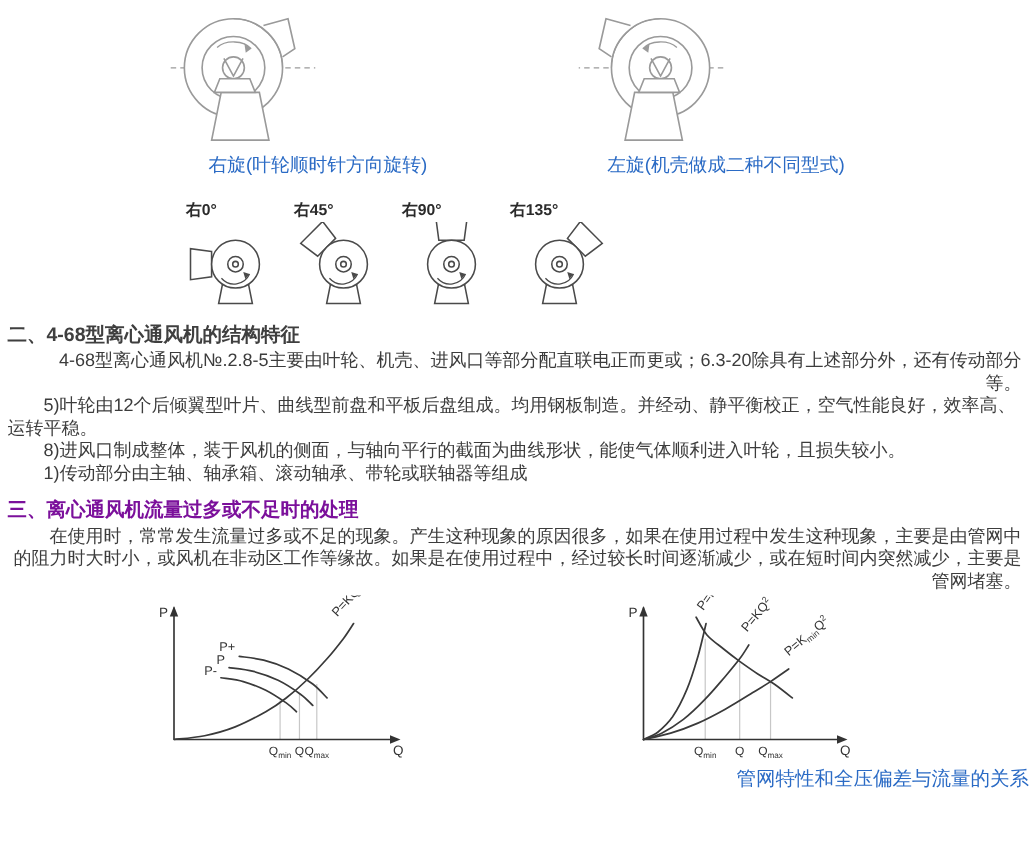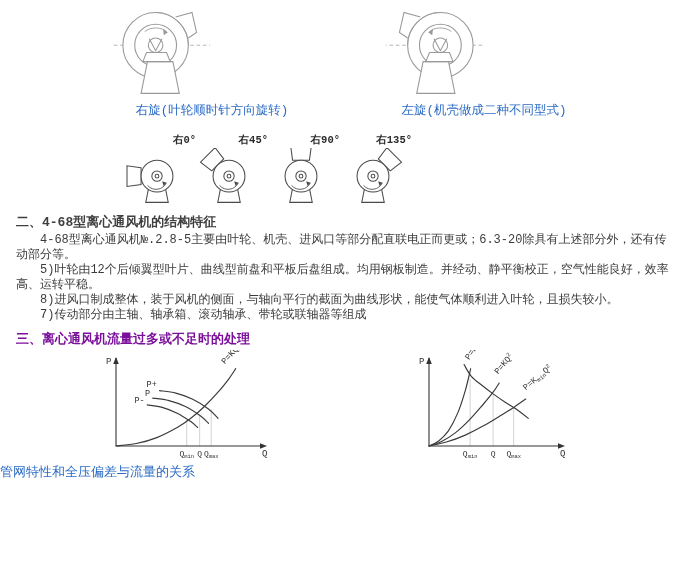--- a/index.html
+++ b/index.html
@@ -1,38 +1,38 @@
 <!DOCTYPE html>
 <html><head>
 <meta charset="utf-8">
 <style>
   html,body{margin:0;padding:0;background:#fff;}
   #page{position:relative;width:686px;height:572px;background:#fff;overflow:hidden;
-        font-family:Liberation Mono, monospace;color:#3c3c3c;}
+        font-family:Liberation Sans, sans-serif;color:#3c3c3c;}
   
   .fans-row{display:flex;margin-top:5px;}
   .fan-fig{width:200px;text-align:center;}
   .fan-fig.left-col{margin-left:112px;}
   .fan-fig.right-col{margin-left:72px;}
   .fan-caption{font-size:12.5px;color:var(--caption-blue);margin-top:2px;white-space:nowrap;}
   
   .minis-row{display:flex;margin-left:124px;margin-top:14px;}
-  .mini{width:72px;text-align:right;}
+  .mini{width:72px;text-align:left;}
   .mini-label{font-size:10.5px;font-weight:bold;color:#2a2a2a;margin-bottom:1px;}
   
-  .text-block{padding:0 16px;}
+  .text-block{padding:0 5px;}
   .sec-heading{font-size:13px;font-weight:bold;color:#3f3f3f;margin:7px 0 0 0;line-height:16px;}
   .sec-heading.purple{color:var(--purple);margin-top:9px;}
   .para{font-size:12px;line-height:15px;margin:0;text-indent:24px;}
-  .para:first-of-type{margin-top:2px;}
+  .para:first-of-type{margin-top:2px;text-align:right;}
   
   .charts-row{display:flex;margin-top:2px;}
   #chart-left{margin-left:100px;}
   #chart-right{margin-left:143px;}
-  .chart-caption{text-align:left;font-size:13px;color:var(--caption-blue);margin-top:1px;}
+  .chart-caption{text-align:right;font-size:13px;color:var(--caption-blue);margin-top:1px;}
   svg{display:block;}
 </style>
 </head>
 <body>
 
 <div id="page" style="--caption-blue: #2b6bc5; --purple: #7b109b;">
 
   <div class="fans-row">
     <div class="fan-fig left-col">
       <svg width="100" height="95" viewBox="0 0 110 104">
@@ -137,25 +137,26 @@
           </g>
         </svg>
       </div>
     </div>
 
   <div class="text-block">
     <div class="sec-heading">二、4-68型离心通风机的结构特征</div>
     <p class="para">4-68型离心通风机№.2.8-5主要由叶轮、机壳、进风口等部分配直联电正而更或；6.3-20除具有上述部分外，还有传动部分等。</p>
     <p class="para">5)叶轮由12个后倾翼型叶片、曲线型前盘和平板后盘组成。均用钢板制造。并经动、静平衡校正，空气性能良好，效率高、运转平稳。</p>
     <p class="para">8)进风口制成整体，装于风机的侧面，与轴向平行的截面为曲线形状，能使气体顺利进入叶轮，且损失较小。</p>
-    <p class="para">7)传动部分由主轴、轴承箱、滚动轴承、带轮或联轴器等组成</p>
+    <p class="para">1)传动部分由主轴、轴承箱、滚动轴承、带轮或联轴器等组成</p>
   </div>
 
   <div class="text-block">
     <div class="sec-heading purple">三、离心通风机流量过多或不足时的处理</div>
+    <p class="para">在使用时，常常发生流量过多或不足的现象。产生这种现象的原因很多，如果在使用过程中发生这种现象，主要是由管网中的阻力时大时小，或风机在非动区工作等缘故。如果是在使用过程中，经过较长时间逐渐减少，或在短时间内突然减少，主要是管网堵塞。</p>
   </div>
 
   <div class="charts-row">
     <svg id="chart-left" width="170" height="112">
         <line x1="86.72" y1="69.96000000000001" x2="86.72" y2="96" stroke="#c7c7c7" stroke-width="0.8"></line>
         <line x1="99.64" y1="64.92" x2="99.64" y2="96" stroke="#c7c7c7" stroke-width="0.8"></line>
         <line x1="111.19999999999999" y1="59.04" x2="111.19999999999999" y2="96" stroke="#c7c7c7" stroke-width="0.8"></line>
         <line x1="16" y1="96" x2="16" y2="8" stroke="#333" stroke-width="1.1"></line>
         <polygon points="13.2,14 18.8,14 16,7" fill="#333"></polygon>
         <line x1="16" y1="96" x2="160" y2="96" stroke="#333" stroke-width="1.1"></line>

